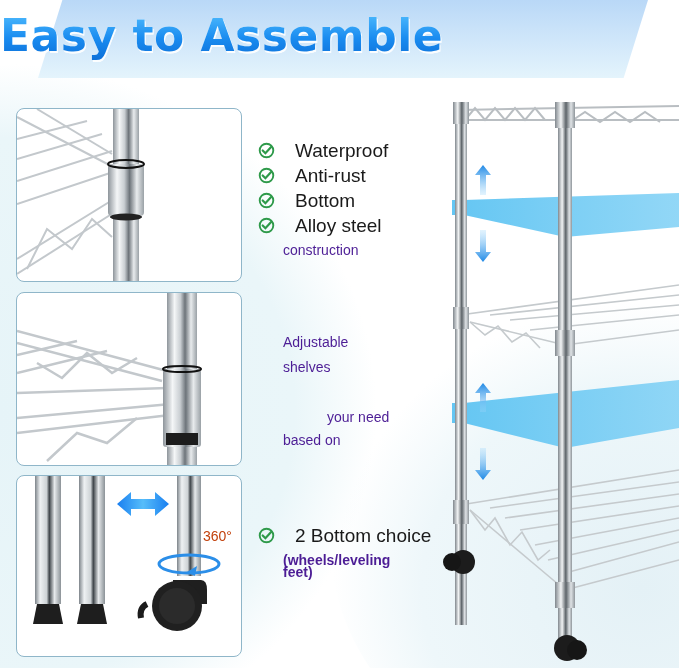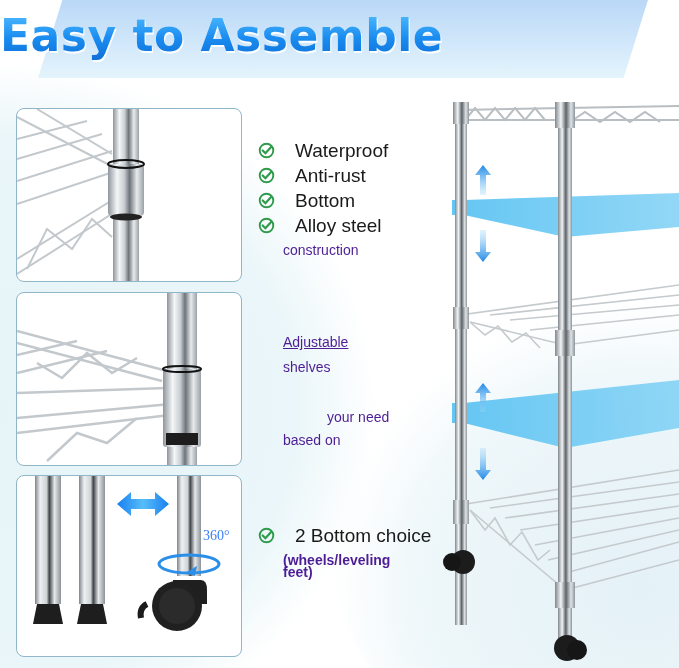--- a/index.html
+++ b/index.html
@@ -13,21 +13,21 @@
     filter:drop-shadow(0 0 0 #fff) drop-shadow(1px 2px 0 rgba(255,255,255,0.9));}
   .panel{position:absolute;left:16px;width:224px;border:1.5px solid #8fb6c9;border-radius:8px;background:#fff;overflow:hidden;}
   .p1{top:108px;height:172px;}
   .p2{top:292px;height:172px;}
   .p3{top:475px;height:180px;}
   .panel svg{position:absolute;left:0;top:0;}
   .feat{position:absolute;left:0;white-space:nowrap;font-size:19px;color:#1a1a1a;line-height:25px;}
   .feat .chk{position:absolute;left:0;top:4px;width:17px;height:17px;}
   .feat .txt{position:absolute;left:25px;top:0;margin-left:12px;}
   .plain{position:absolute;left:283px;font-size:14px;color:#4c1d95;line-height:25px;white-space:nowrap;}
-  .deg{position:absolute;left:203px;top:528px;font-size:14px;color:#3b82f6;font-family:Liberation Serif, serif;}
+  .deg{position:absolute;left:203px;top:528px;font-size:14px;color:#c2410c;}
   .rack{position:absolute;left:430px;top:90px;}
 </style>
 </head>
 <body>
 
 <div class="bg-swoosh swoosh1"></div>
 <div class="bg-swoosh swoosh2"></div>
 
 <div class="banner"></div>
 <div class="title">Easy to Assemble</div>
@@ -148,21 +148,21 @@
 </div>
 <div class="feat" style="left:258px;top:213px;">
   <svg class="chk" viewBox="0 0 20 20">
       <circle cx="10" cy="10" r="8" fill="none" stroke="#2e9a4a" stroke-width="2.2"></circle>
       <path d="M5.5 10 l3.2 3.2 l7 -7.5" fill="none" stroke="#2e9a4a" stroke-width="2.6" stroke-linecap="round"></path>
     </svg>
   <span class="txt">Alloy steel</span>
 </div>
 <div class="plain" style="top:238px;">construction</div>
 
-<div class="plain" style="top:330px;text-decoration:underline;">Adjustable</div>
+<div class="plain" style="top:330px;">Adjustable</div>
 <div class="plain" style="top:355px;">shelves</div>
 <div class="plain" style="top:380px;margin-top:48px;">based on</div>
 <div class="plain" style="top:405px;margin-left:44px;">your need</div>
 
 <div class="feat" style="left:258px;top:523px;">
   <svg class="chk" viewBox="0 0 20 20">
       <circle cx="10" cy="10" r="8" fill="none" stroke="#2e9a4a" stroke-width="2.2"></circle>
       <path d="M5.5 10 l3.2 3.2 l7 -7.5" fill="none" stroke="#2e9a4a" stroke-width="2.6" stroke-linecap="round"></path>
     </svg>
   <span class="txt">2 Bottom choice</span>

